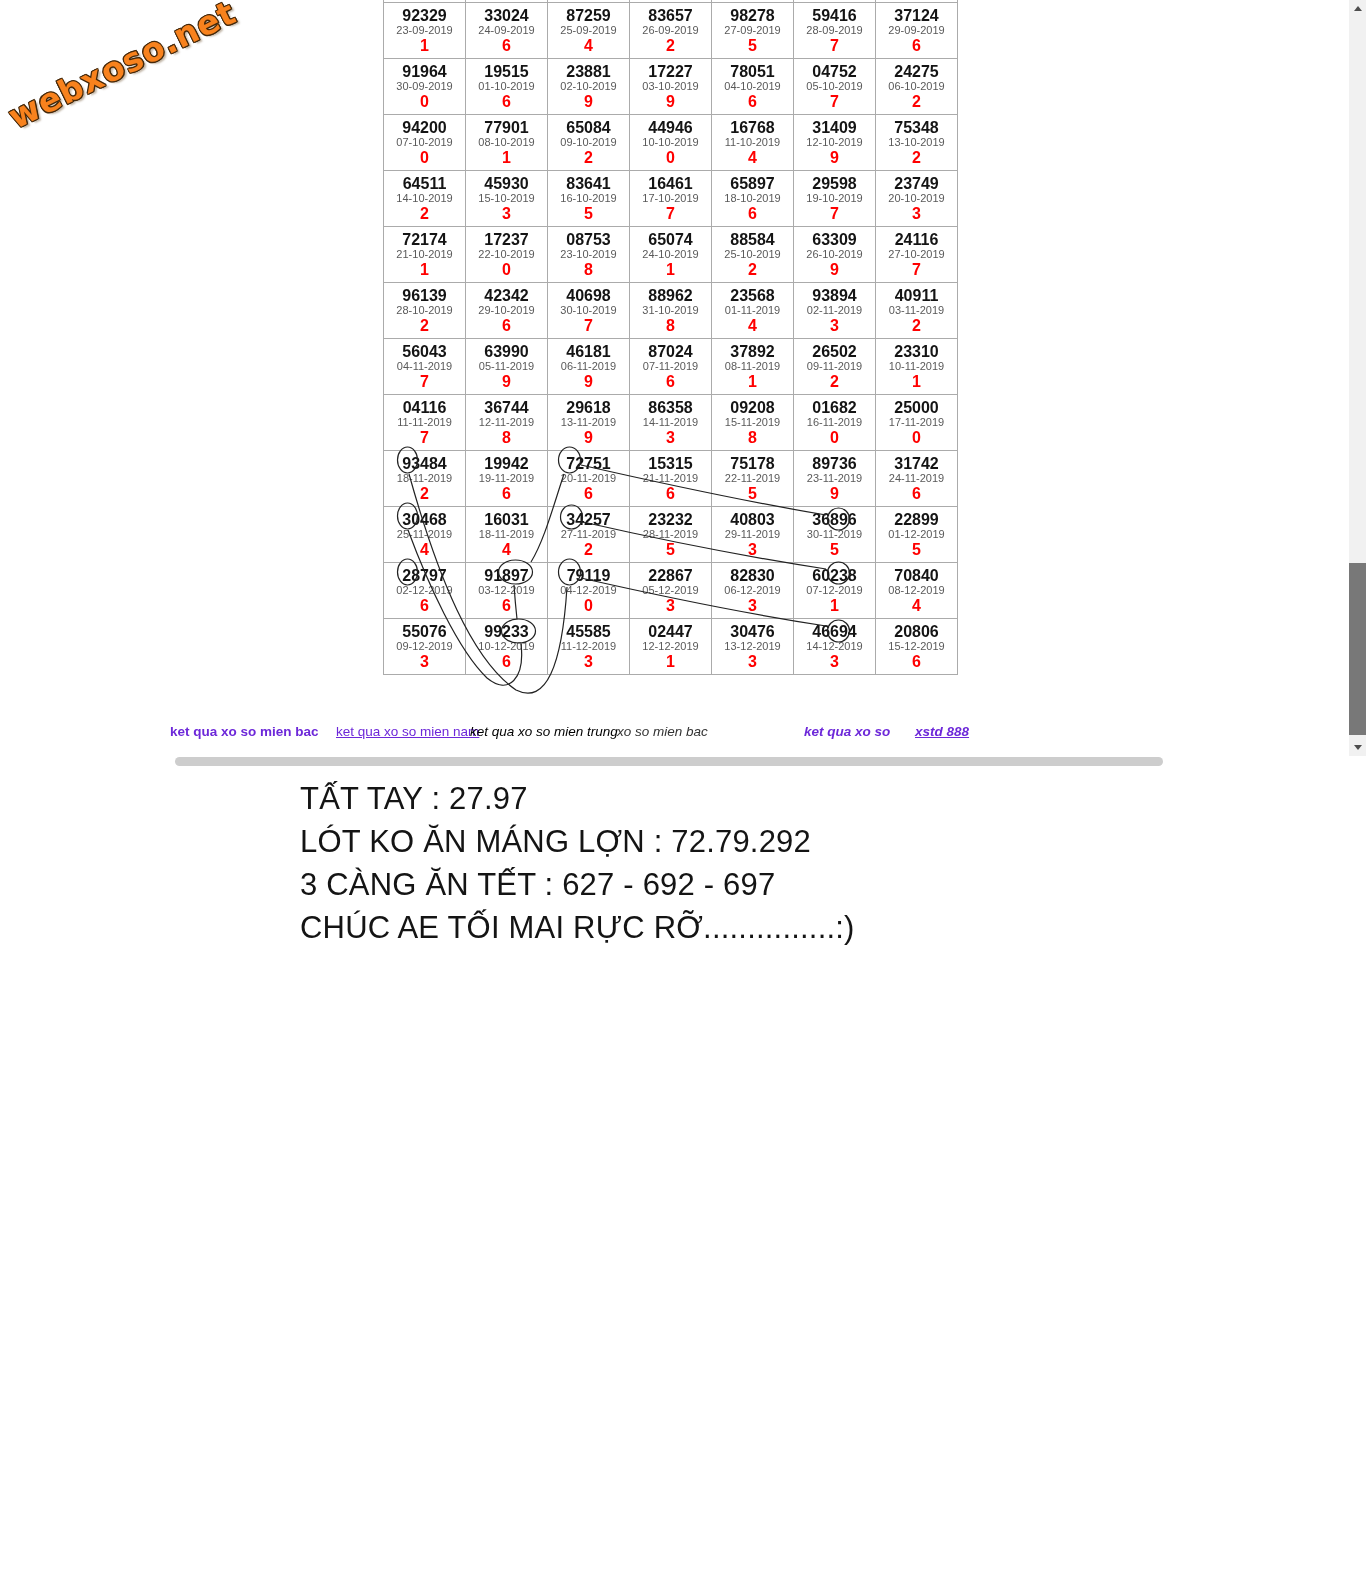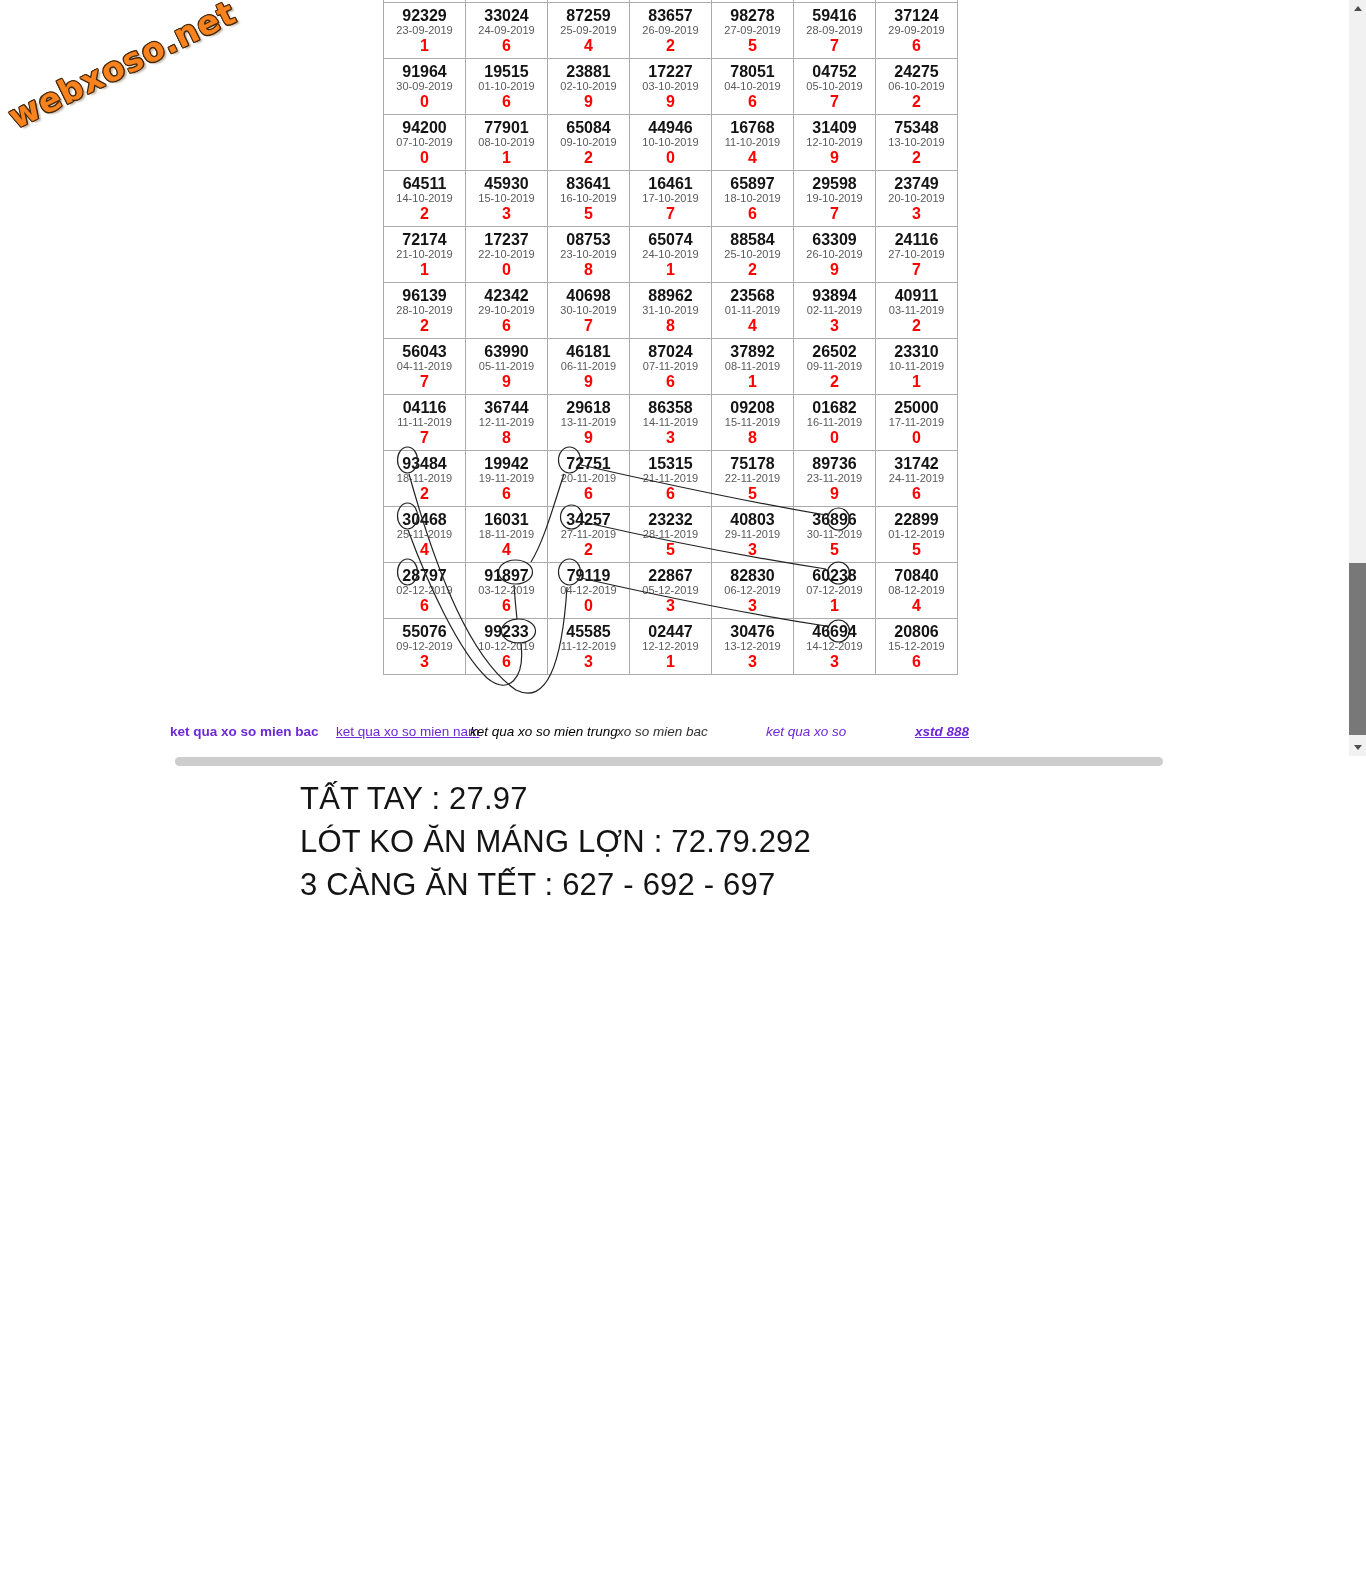--- a/index.html
+++ b/index.html
@@ -27,21 +27,21 @@
 
   
   #ann-svg{position:absolute;left:0;top:0;pointer-events:none}
 
   
   .fl{position:absolute;top:724px;font-size:13.5px;color:#6d28d9;white-space:nowrap;cursor:pointer}
   .fl0{left:170px;font-weight:bold}
   .fl1{left:336px;text-decoration:underline}
   .fl2{left:470px;font-style:italic;color:#000000}
   .fl3{left:617px;font-style:italic;color:#333}
-  .fl4{left:766px;font-weight:normal;font-style:italic}
+  .fl4{left:804px;font-weight:bold;font-style:italic}
   .fl5{left:915px;font-weight:bold;font-style:italic;text-decoration:underline}
 
   
   .hbar{position:absolute;left:175px;top:757px;width:988px;height:9px;background:#cdcdcd;border-radius:5px}
 
   
   .msg{position:absolute;left:300px;top:777px;width:720px;
        font-size:31px;line-height:43px;color:#141414;letter-spacing:.2px}
 
   
@@ -545,20 +545,21 @@
 <span class="fl fl3">xo so mien bac</span>
 <span class="fl fl4">ket qua xo so</span>
 <span class="fl fl5">xstd 888</span>
 
 <div class="hbar"></div>
 
 <div class="msg">
   <div>TẤT TAY : 27.97</div>
   <div>LÓT KO ĂN MÁNG LỢN : 72.79.292</div>
   <div>3 CÀNG ĂN TẾT : 627 - 692 - 697</div>
+  <div>CHÚC AE  TỐI MAI RỰC RỠ...............:)</div>
 </div>
 
 <div class="sb-track"></div>
 <div class="sb-btn sb-up">
   <div class="tri-up"></div>
 </div>
 <div class="sb-thumb"></div>
 <div class="sb-btn sb-down">
   <div class="tri-down"></div>
 </div>

